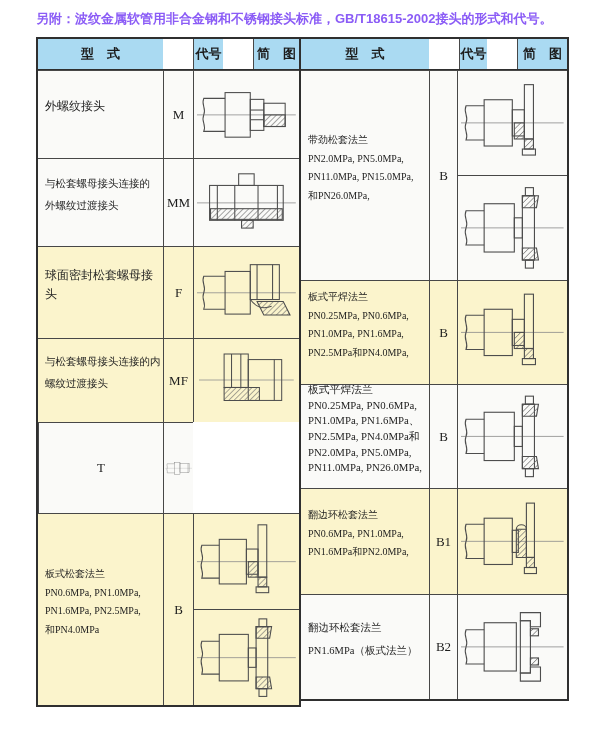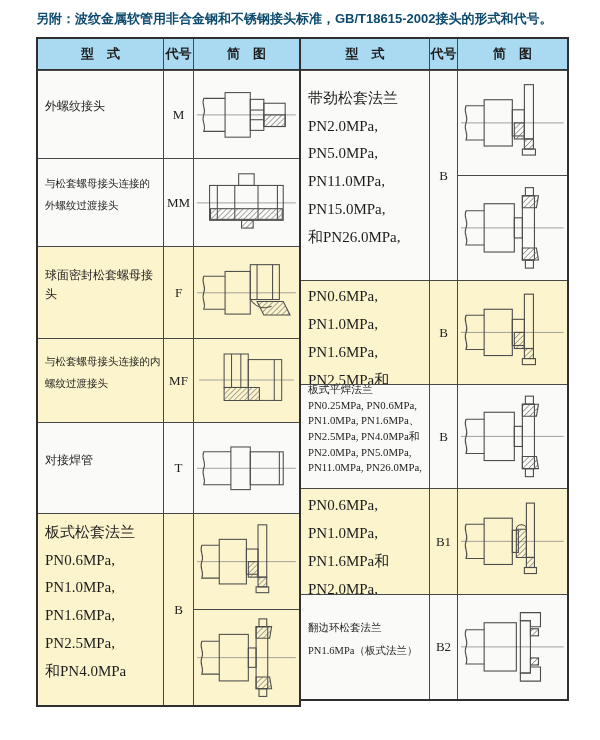--- a/index.html
+++ b/index.html
@@ -1,36 +1,36 @@
 <!DOCTYPE html>
 <html style="--header-bg: #aadaf2; --row-yellow: #fbf4cc; --row-white: #fafaf8; --border: #2f2f2f; --line: #474747;"><head>
 <meta charset="utf-8">
 <style>
   html,body{margin:0;padding:0;background:#ffffff;}
   body{width:600px;height:740px;position:relative;overflow:hidden;
        font-family:"Liberation Sans",sans-serif;}
   .title{position:absolute;left:36px;top:11px;width:540px;
-         font:bold 13px/1.3 "Liberation Sans",sans-serif;color:#0c4a6e;}
+         font:bold 13px/1.3 "Liberation Sans",sans-serif;color:#8b5cf6;}
   .tbl{position:absolute;border:2px solid var(--border,#2f2f2f);background:#fff;box-sizing:border-box;}
   .hrow,.row{display:grid;box-sizing:border-box;}
-  .hrow{border-bottom:1px solid var(--border,#2f2f2f);}
+  .hrow{border-bottom:1px solid var(--border,#2f2f2f);gap:30px;}
   .cell{box-sizing:border-box;border-left:1px solid var(--line,#474747);
         display:flex;align-items:center;justify-content:center;overflow:hidden;position:relative;}
   .cell.first{border-left:none;}
   .row .cell{border-top:1px solid var(--line,#474747);}
   .hrow .cell{border-top:none;background:var(--header-bg,#aadaf2);
               font:bold 13px "Liberation Sans",sans-serif;color:#1c1c1c;}
   .bg-white{background:var(--row-white,#fafaf8);}
   .bg-yellow{background:var(--row-yellow,#fbf4cc);}
   .tcell{justify-content:flex-start;padding:3px 2px 18px 7px;}
   .type-text{white-space:pre-line;color:#1d1d1d;
              font-family:"Liberation Serif","DejaVu Serif",serif;}
   .ln1{font-size:12px;line-height:1.6;}
   .ln2{font-size:10.5px;line-height:2.1;}
-  .ln3,.ln4{font-size:15px;line-height:1.85;}
+  .ln3,.ln4{font-size:10px;line-height:1.85;}
   .ln5,.ln6{font-size:10.8px;line-height:1.45;}
   .ccell{font:13px "Liberation Serif","DejaVu Serif",serif;color:#1d1d1d;}
   .dcell{padding:0;flex-direction:column;align-items:stretch;justify-content:stretch;}
   .dsub{flex:1;display:flex;align-items:center;justify-content:center;overflow:hidden;}
   .dsub + .dsub{border-top:1px solid var(--line,#474747);}
   .dsub svg{width:96%;height:94%;}
 </style>
 </head>
 <body>
 
@@ -146,23 +146,20 @@
                 <line x1="46" y1="14" x2="46" y2="50"></line>
                 <rect x="54" y="20" width="36" height="44"></rect>
                 <line x1="82" y1="20" x2="82" y2="64"></line>
                 <path d="M28,50 L66,50 L66,64 L28,64 Z" fill="url(#h4)"></path>
               </g>
             </svg>
           </div>
         </div>
       </div>
       <div class="row" style="grid-template-columns: 125px 30px 1fr; height: 91px;">
-        <div class="cell first tcell bg-white">
-          <div class="type-text ln1">对接焊管</div>
-        </div>
         <div class="cell ccell bg-white">T</div>
         <div class="cell dcell bg-white">
           <div class="dsub">
             <svg viewBox="0 0 104 84" preserveAspectRatio="xMidYMid meet">
               <defs>
                 <pattern id="h5" width="4" height="4" patternUnits="userSpaceOnUse" patternTransform="rotate(45)">
                   <line x1="0" y1="0" x2="0" y2="4" stroke="#666" stroke-width="1.2"></line>
                 </pattern>
               </defs>
               <line x1="1" y1="42" x2="103" y2="42" stroke="#8a8a8a" stroke-width="0.8"></line>

